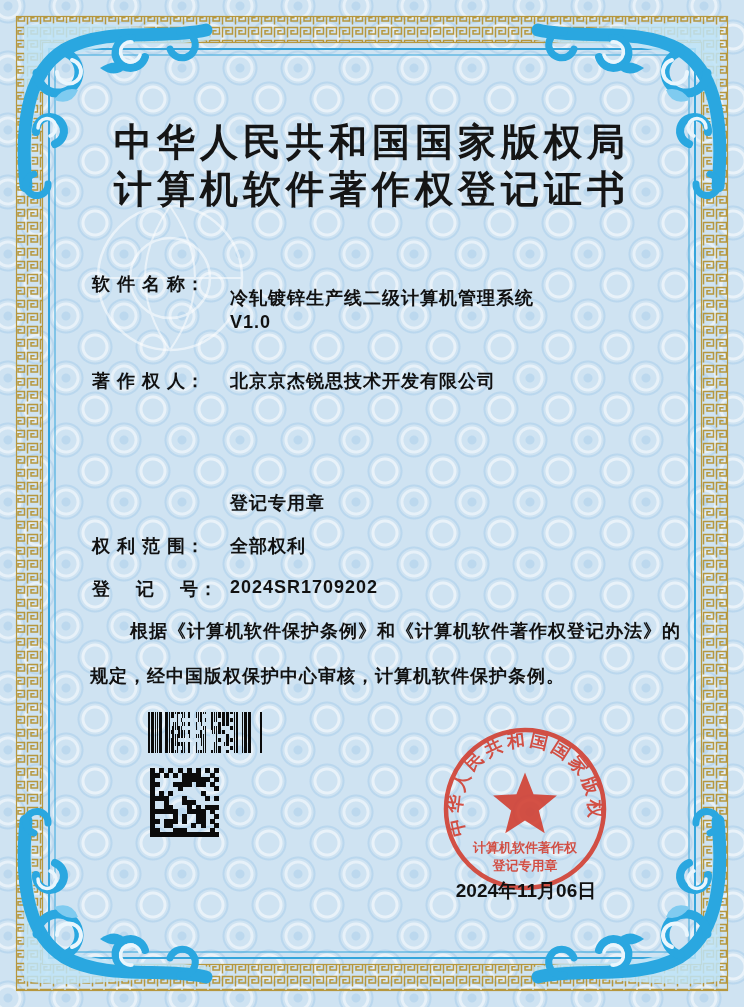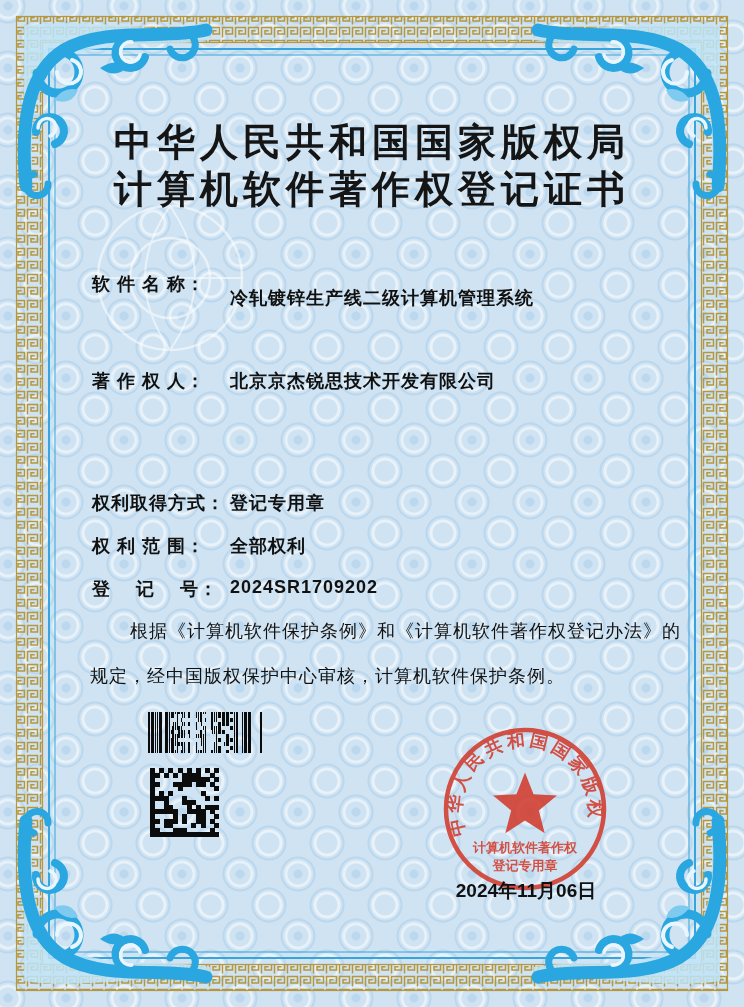--- a/index.html
+++ b/index.html
@@ -15,21 +15,21 @@
   }
   .abs{position:absolute;}
   .cjk-serif{font-family:"DejaVu Serif","Liberation Serif",serif;}
   .title{width:744px; text-align:center; font-weight:bold; color:#151515;
          font-size:38px; letter-spacing:5px; line-height:44px;}
   .certno{right:80px; top:233px; font-size:15px; font-weight:bold; color:#1a1a1a; letter-spacing:.5px;}
   .certno .lbl{margin-right:10px;}
   .field-label{left:92px; font-size:18px; font-weight:bold; color:#111; white-space:pre; letter-spacing:1px;}
   .field-value{left:230px; font-size:18px; font-weight:bold; color:#111; letter-spacing:1px;}
   .name-lines div{line-height:24px;}
-  .para{font-size:18px; font-weight:normal; color:#111; letter-spacing:1px; white-space:nowrap;}
+  .para{font-size:18px; font-weight:bold; color:#111; letter-spacing:1px; white-space:nowrap;}
   .date{left:438px; top:878px; width:176px; text-align:center; font-size:19px; font-weight:bold; color:#111;}
   .barcode{left:148px; top:712px; width:114px; height:41px; background:#fff0;}
   .barcode .bar{position:absolute; top:0; height:41px; background:#0b0b0b;}
   .barcode .cell{position:absolute; background:#cfe3f2;}
   .qr{left:150px; top:768px; width:69px; height:70px;}
   .qr .m{position:absolute; background:#0b0b0b;}
   .seal{left:440px; top:724px;}
   .frame-svg{left:0; top:0; pointer-events:none;}
 </style>
 </head>
@@ -77,26 +77,26 @@
     <use href="#flourish" transform="translate(730,993) scale(-1,-1)"></use>
   </svg>
 
   <div class="abs title cjk-serif" style="top:120px">中华人民共和国国家版权局</div>
   <div class="abs title cjk-serif" style="top:167px">计算机软件著作权登记证书</div>
 
 
   <div class="abs field-label" style="top:272px">软 件 名 称：</div>
   <div class="abs field-value name-lines" style="top:286px">
     <div>冷轧镀锌生产线二级计算机管理系统</div>
+    <div>V1.0</div>
   </div>
 
   <div class="abs field-label" style="top:369px">著 作 权 人：</div>
   <div class="abs field-value" style="top:369px">北京京杰锐思技术开发有限公司</div>
 
-  <div class="abs field-label" style="top:491px">权利取得方式：</div>
   <div class="abs field-value" style="top:491px">登记专用章</div>
 
   <div class="abs field-label" style="top:534px">权 利 范 围：</div>
   <div class="abs field-value" style="top:534px">全部权利</div>
 
   <div class="abs field-label" style="top:577px">登　 记　 号：</div>
   <div class="abs field-value" style="top:577px">2024SR1709202</div>
 
   <div class="abs para" style="left:130px; top:619px">根据《计算机软件保护条例》和《计算机软件著作权登记办法》的</div>
   <div class="abs para" style="left:90px; top:664px">规定，经中国版权保护中心审核，计算机软件保护条例。</div>

